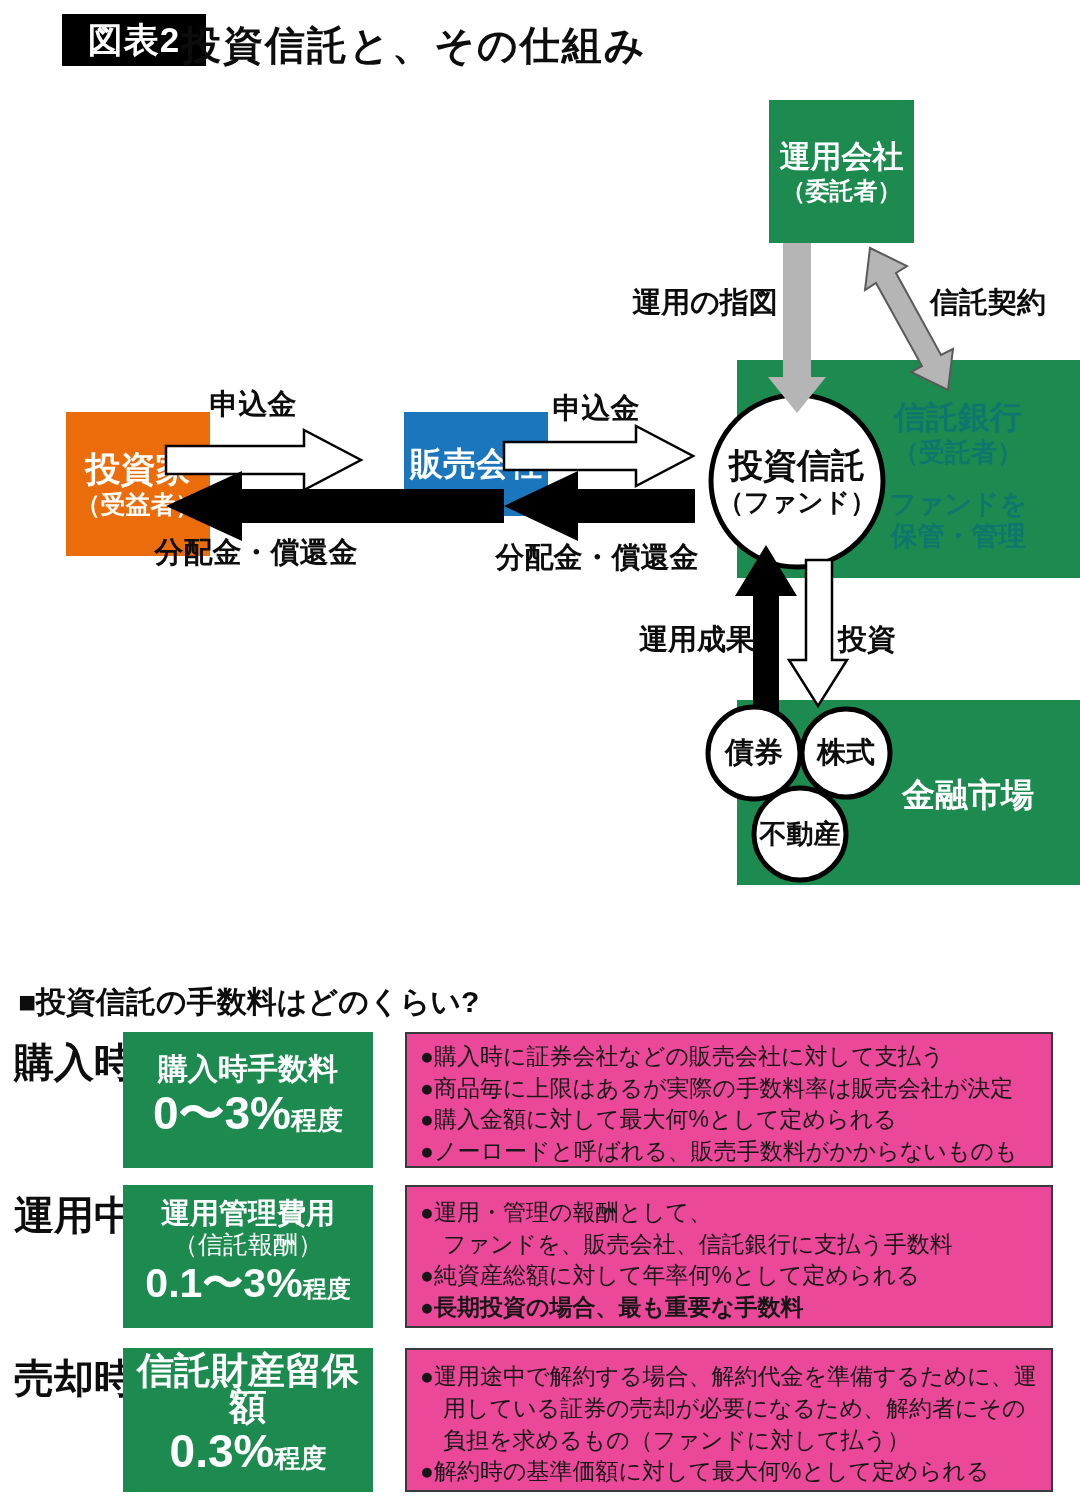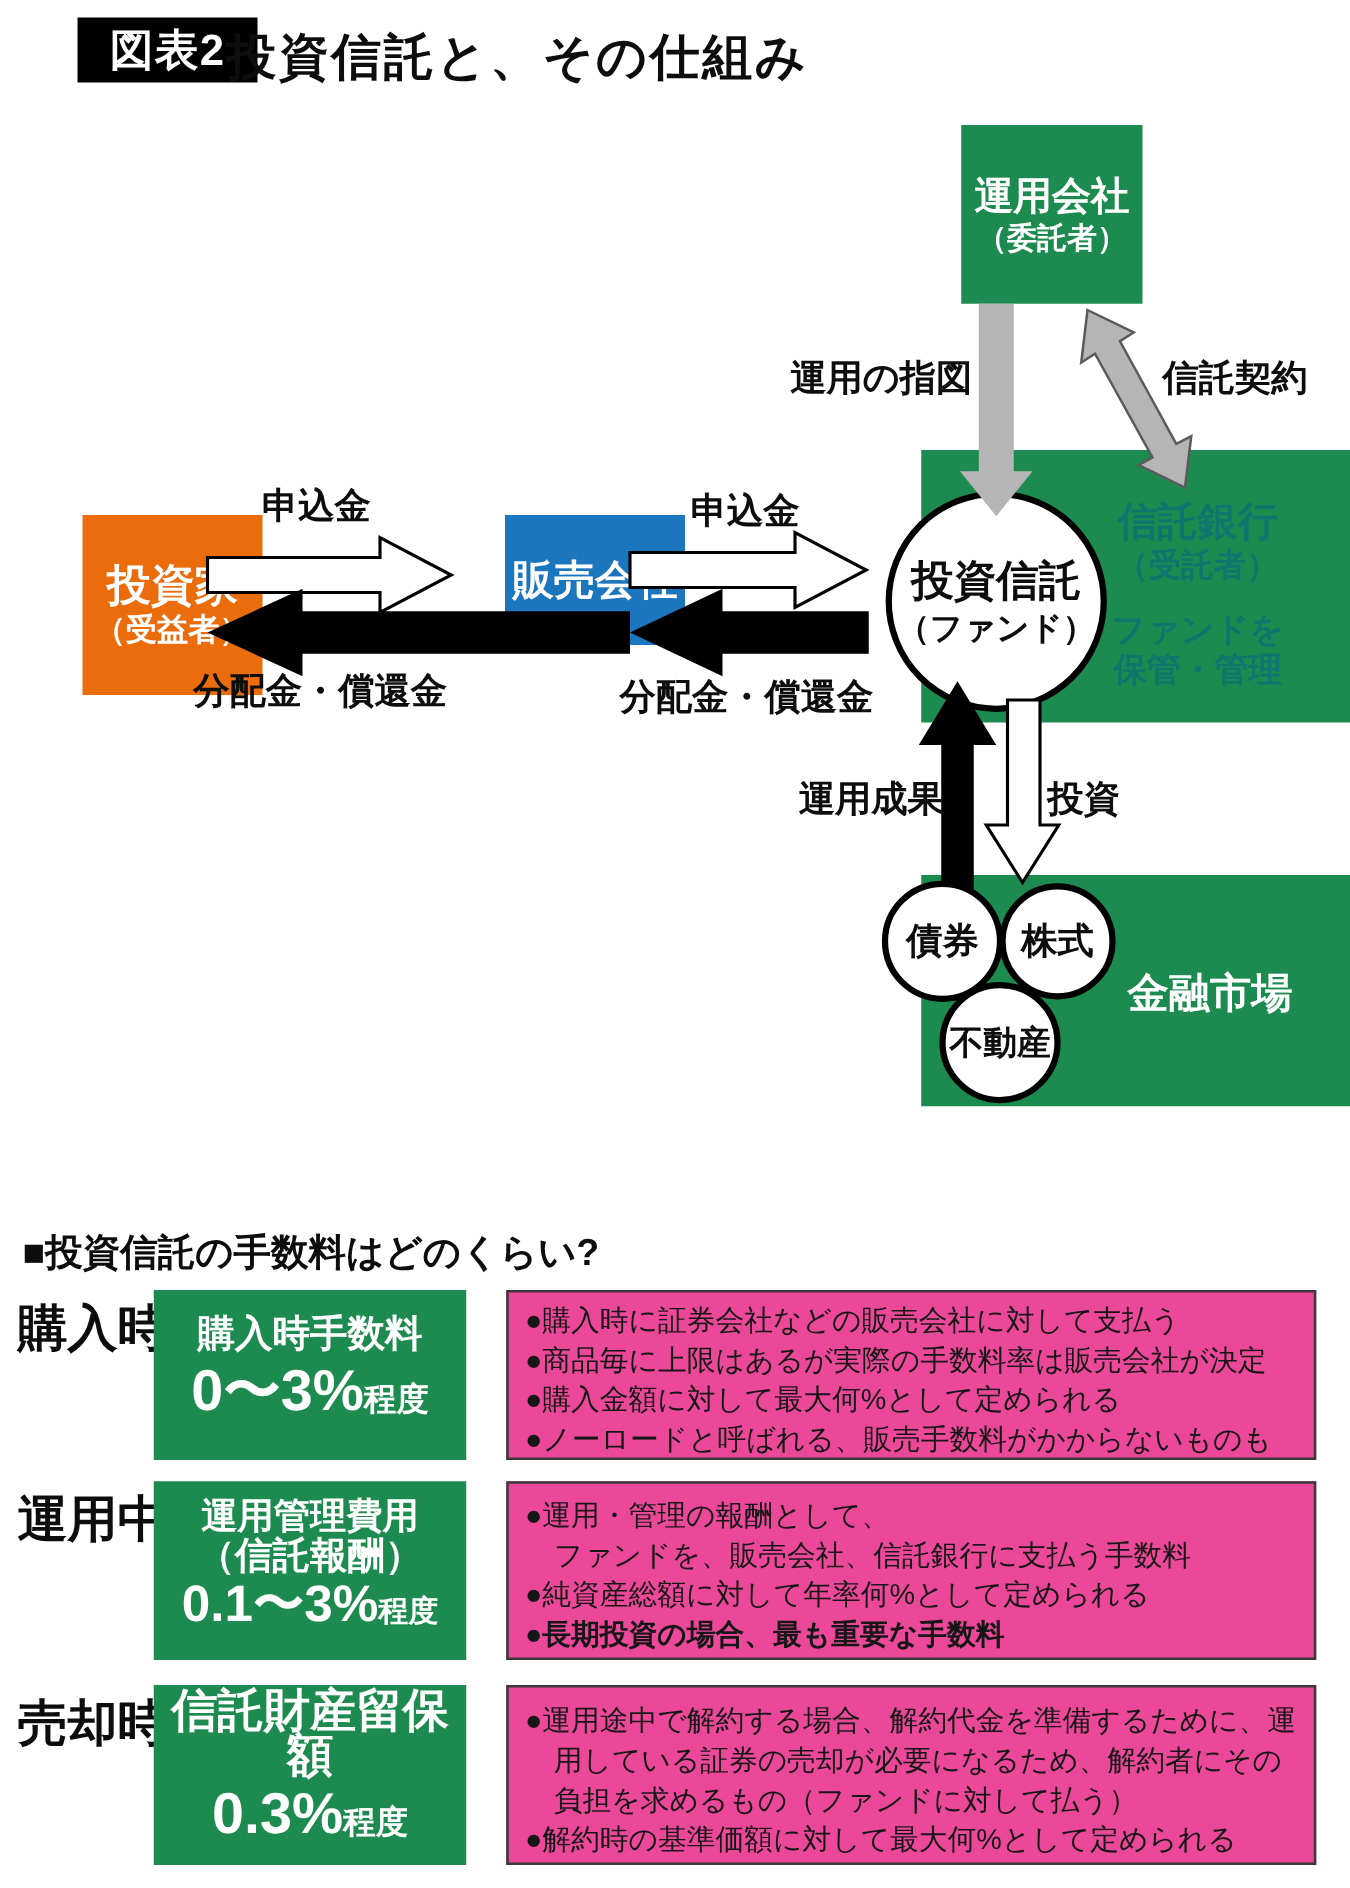--- a/index.html
+++ b/index.html
@@ -45,21 +45,21 @@
   .asset-lbl{position:absolute;transform:translate(-50%,-50%);font-size:29px;font-weight:700;color:#0d0d0d;white-space:nowrap;}
   .asset-lbl.small{font-size:27px;}
 
   
   .fees-heading{position:absolute;left:18px;top:982px;font-size:30px;font-weight:700;color:#0d0d0d;}
   .fee-row{position:absolute;left:0;width:1080px;}
   .stage{position:absolute;left:14px;top:3px;font-size:40px;font-weight:700;color:#0d0d0d;}
   .fee-green{position:absolute;left:123px;top:0;width:250px;height:100%;background:var(--green);
     display:flex;flex-direction:column;align-items:center;justify-content:center;color:#fff;text-align:center;}
   .fee-name{font-size:30px;font-weight:700;line-height:36px;}
-  .fee-sub{font-size:30px;font-weight:700;line-height:29px;}
+  .fee-sub{font-size:25px;font-weight:400;line-height:29px;}
   .fee-rate{line-height:52px;font-weight:700;}
   .rate-big{font-size:46px;}
   .rate-big.mid{font-size:41px;}
   .rate-suffix{font-size:26px;}
   .fee-points{position:absolute;left:405px;top:0;width:648px;height:100%;background:#ec4899;
     border:2px solid var(--border);padding:7px 13px 0 13px;color:#161616;}
   .pt{font-size:23px;line-height:31.5px;}
   .pt.cont{padding-left:23px;}
   .pt.bold{font-weight:700;}
   .pt.hang{padding-left:23px;text-indent:-23px;line-height:32px;}

